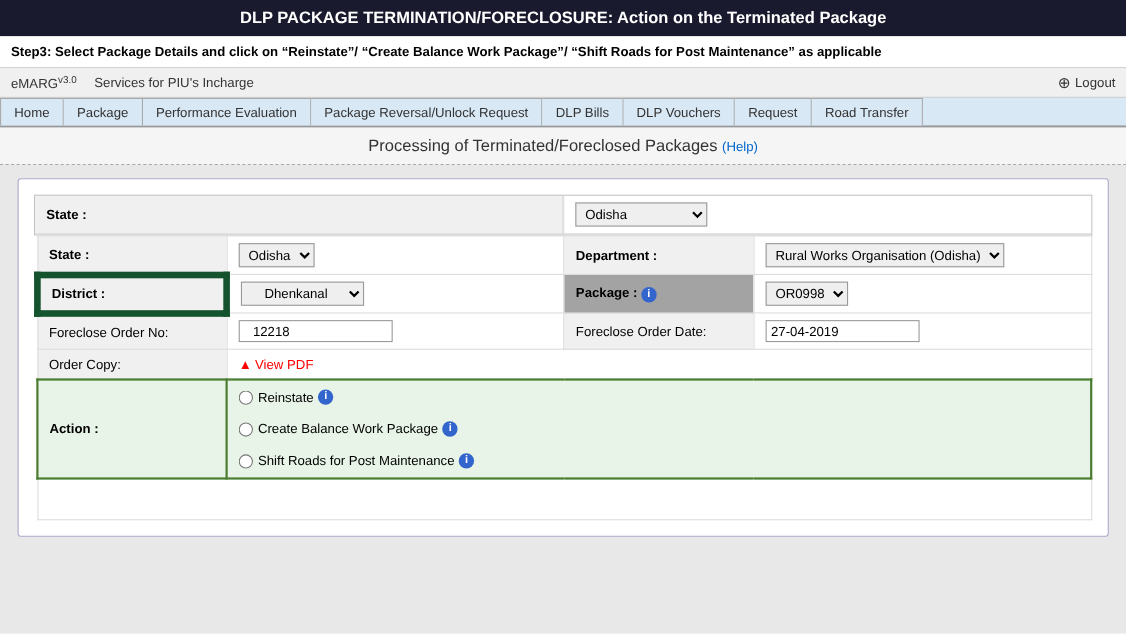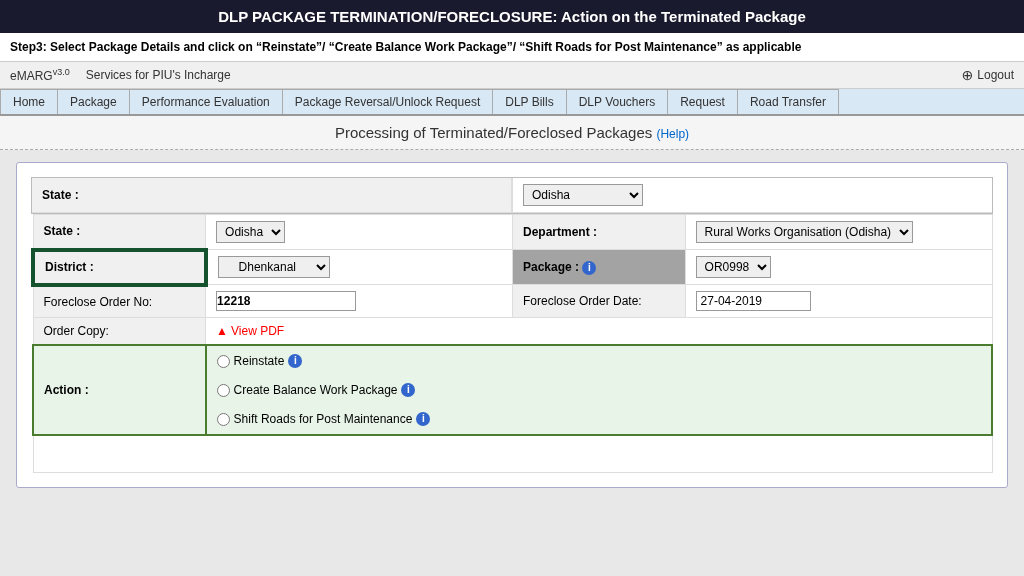--- a/index.html
+++ b/index.html
@@ -234,44 +234,44 @@
           </select>
         </td>
         <td style="padding:6px 10px; background:#f0f0f0; font-weight:bold; font-size:12px; border:1px solid #ddd; width:18%;">Department :</td>
         <td style="padding:6px 10px; background:white; font-size:12px; border:1px solid #ddd; width:32%;margin-left:28px;">
           <select style="font-size:12px; padding:2px 4px; border:1px solid #999; min-width:200px;">
             <option>Rural Works Organisation (Odisha)</option>
           </select>
         </td>
       </tr>
       <tr>
-        <td style="padding:6px 10px; background:#f0f0f0; font-weight:bold; font-size:12px; border:4px solid #14532d;">District :</td>
+        <td style="padding:6px 10px; background:#f0f0f0; font-weight:bold; font-size:12px; border:6px solid #14532d;">District :</td>
         <td style="padding:6px 10px; background:white; font-size:12px; border:1px solid #ddd;">
           <select style="font-size:12px; padding:2px 16px; border:1px solid #999;">
             <option>Dhenkanal</option>
           </select>
         </td>
         <td style="padding:6px 10px; background:#a3a3a3; font-weight:bold; font-size:12px; border:1px solid #ddd;">
           <span>Package :</span>
           <span class="info-icon">i</span>
         </td>
         <td style="padding:6px 10px; background:white; font-size:12px; border:1px solid #ddd;">
           <select style="font-size:12px; padding:2px 4px; border:1px solid #999;">
             <option>OR0998</option>
           </select>
         </td>
       </tr>
       <tr>
         <td style="padding:6px 10px; background:#f0f0f0; font-size:12px; border:1px solid #ddd;">Foreclose Order No:</td>
         <td style="padding:6px 10px; background:white; font-size:12px; border:1px solid #ddd;">
-          <input type="text" style="font-size: 12px; padding: 2px 0; border: 1px solid rgb(153, 153, 153); width: 140px; font-weight: bold;" value="12218">
+          <input type="text" style="font-size: 12px; padding: 2px 12px; border: 1px solid rgb(153, 153, 153); width: 140px;" value="12218">
         </td>
         <td style="padding:6px 10px; background:#f0f0f0; font-size:12px; border:1px solid #ddd;">Foreclose Order Date:</td>
         <td style="padding:6px 10px; background:white; font-size:12px; border:1px solid #ddd;">
-          <input type="text" style="font-size: 12px; padding: 2px 4px; border: 1px solid rgb(153, 153, 153); width: 115px;" value="27-04-2019">
+          <input type="text" style="font-size: 12px; padding: 2px 4px; border: 1px solid rgb(153, 153, 153); width: 140px;" value="27-04-2019">
         </td>
       </tr>
       <tr>
         <td style="padding:6px 10px; background:#f0f0f0; font-size:12px; border:1px solid #ddd;">Order Copy:</td>
         <td colspan="3" style="padding:6px 10px; background:white; font-size:12px; border:1px solid #ddd;">
           <a class="view-pdf-link">View PDF</a>
         </td>
       </tr>
       <tr>
         <td style="padding:8px 10px; background:#e8f4e8; font-weight:bold; font-size:12px; border:2px solid #4a7c2f;">Action :</td>

